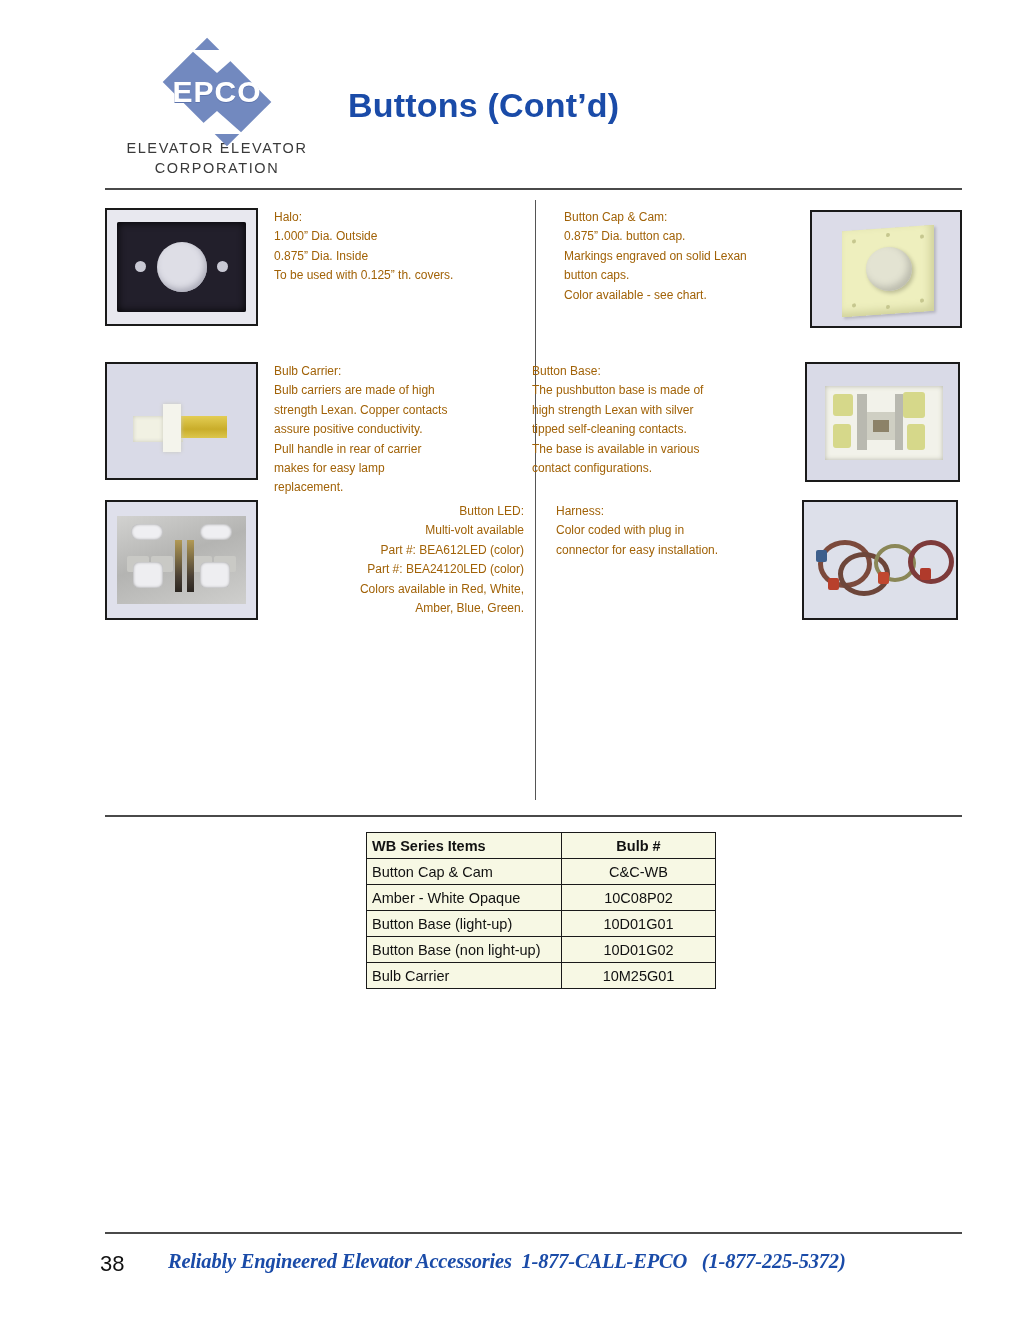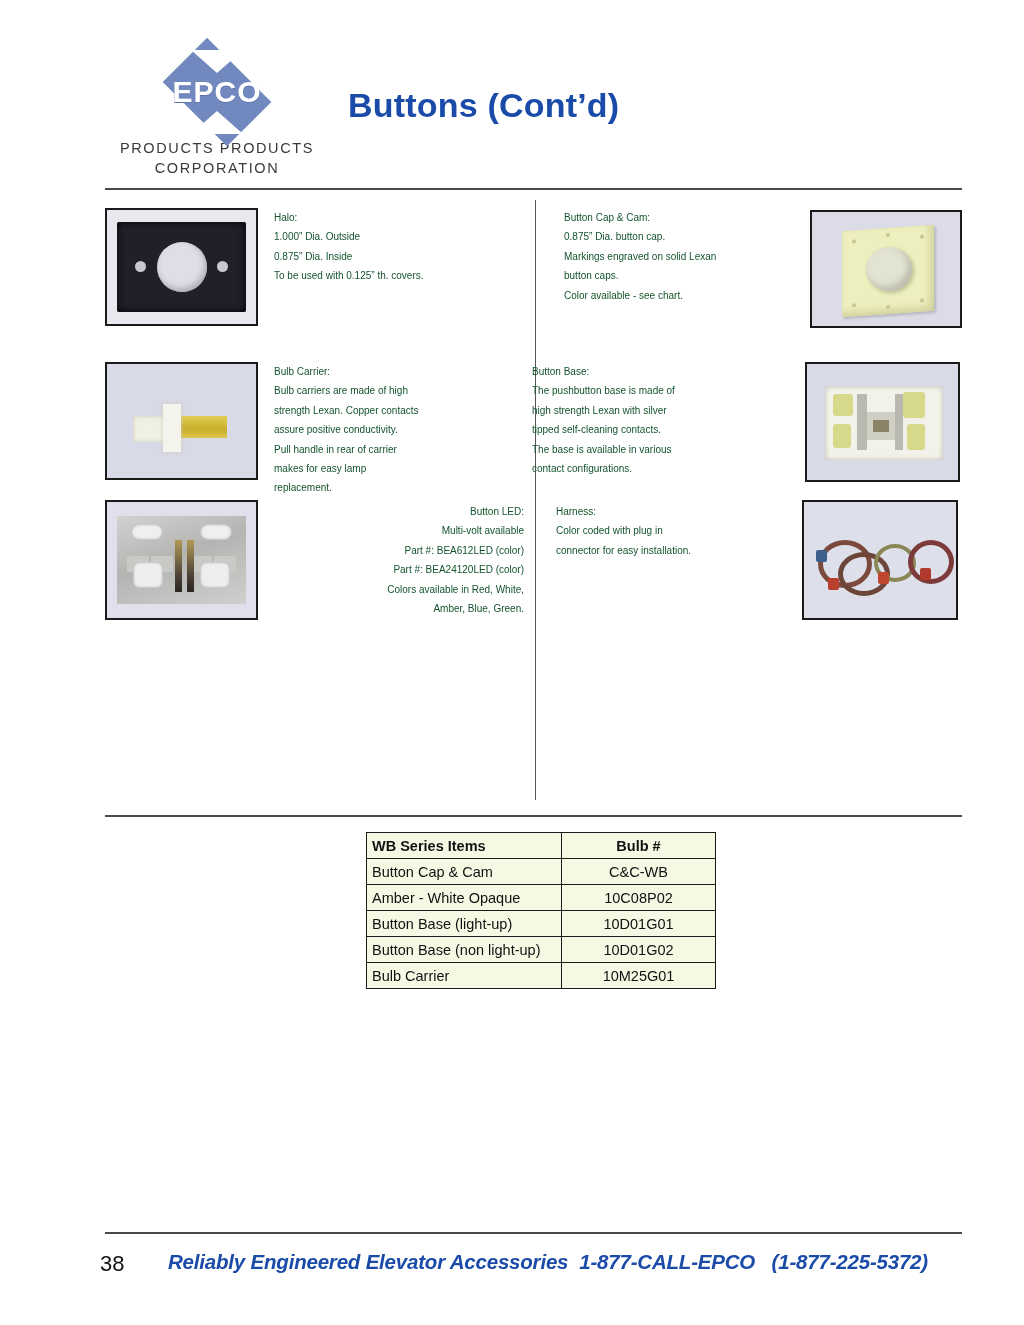--- a/index.html
+++ b/index.html
@@ -112,23 +112,23 @@
     left: 535px;
     top: 200px;
     width: 1px;
     height: 600px;
     background: #555555;
   }
 
   .spec-text {
     position: absolute;
     font-family: "Liberation Sans", sans-serif;
-    font-size: 10px;
+    font-size: 12px;
     line-height: 19.4px;
-    color: #14532d;
+    color: #a16207;
     white-space: pre-line;
   }
 
   .thumb {
     position: absolute;
     border: 2px solid #1a1a1a;
     box-sizing: border-box;
     overflow: hidden;
   }
 
@@ -277,42 +277,42 @@
     left: 0;
     top: 3px;
     font-family: "Liberation Sans", sans-serif;
     font-size: 22px;
     color: #111111;
   }
   #footer-tagline {
     position: absolute;
     left: 68px;
     top: 2px;
-    font-family: Liberation Sans, sans-serif;
+    font-family: Liberation Serif, serif;
     font-size: 20.5px;
     font-style: italic;
     font-weight: bold;
     color: #1a4ba8;
     white-space: pre;
     letter-spacing: -0.2px;
   }
 </style>
 </head>
 <body>
 
 <div id="header">
 
   <div id="logo-block">
     <div id="logo-mark">
       <div id="logo-diamond"></div>
       <div id="logo-notch-top"></div>
       <div id="logo-notch-bottom"></div>
       <div id="logo-word">EPCO</div>
     </div>
-    <div class="logo-sub">PRODUCTS PRODUCTS</div>
+    <div class="logo-sub">ELEVATOR ELEVATOR</div>
     <div class="logo-sub">CORPORATION</div>
   </div>
 
   <div id="page-title">Buttons (Cont’d)</div>
   <div id="header-rule"></div>
 </div>
 
 <div id="column-divider"></div>
 
 <div class="thumb" id="img-halo">

